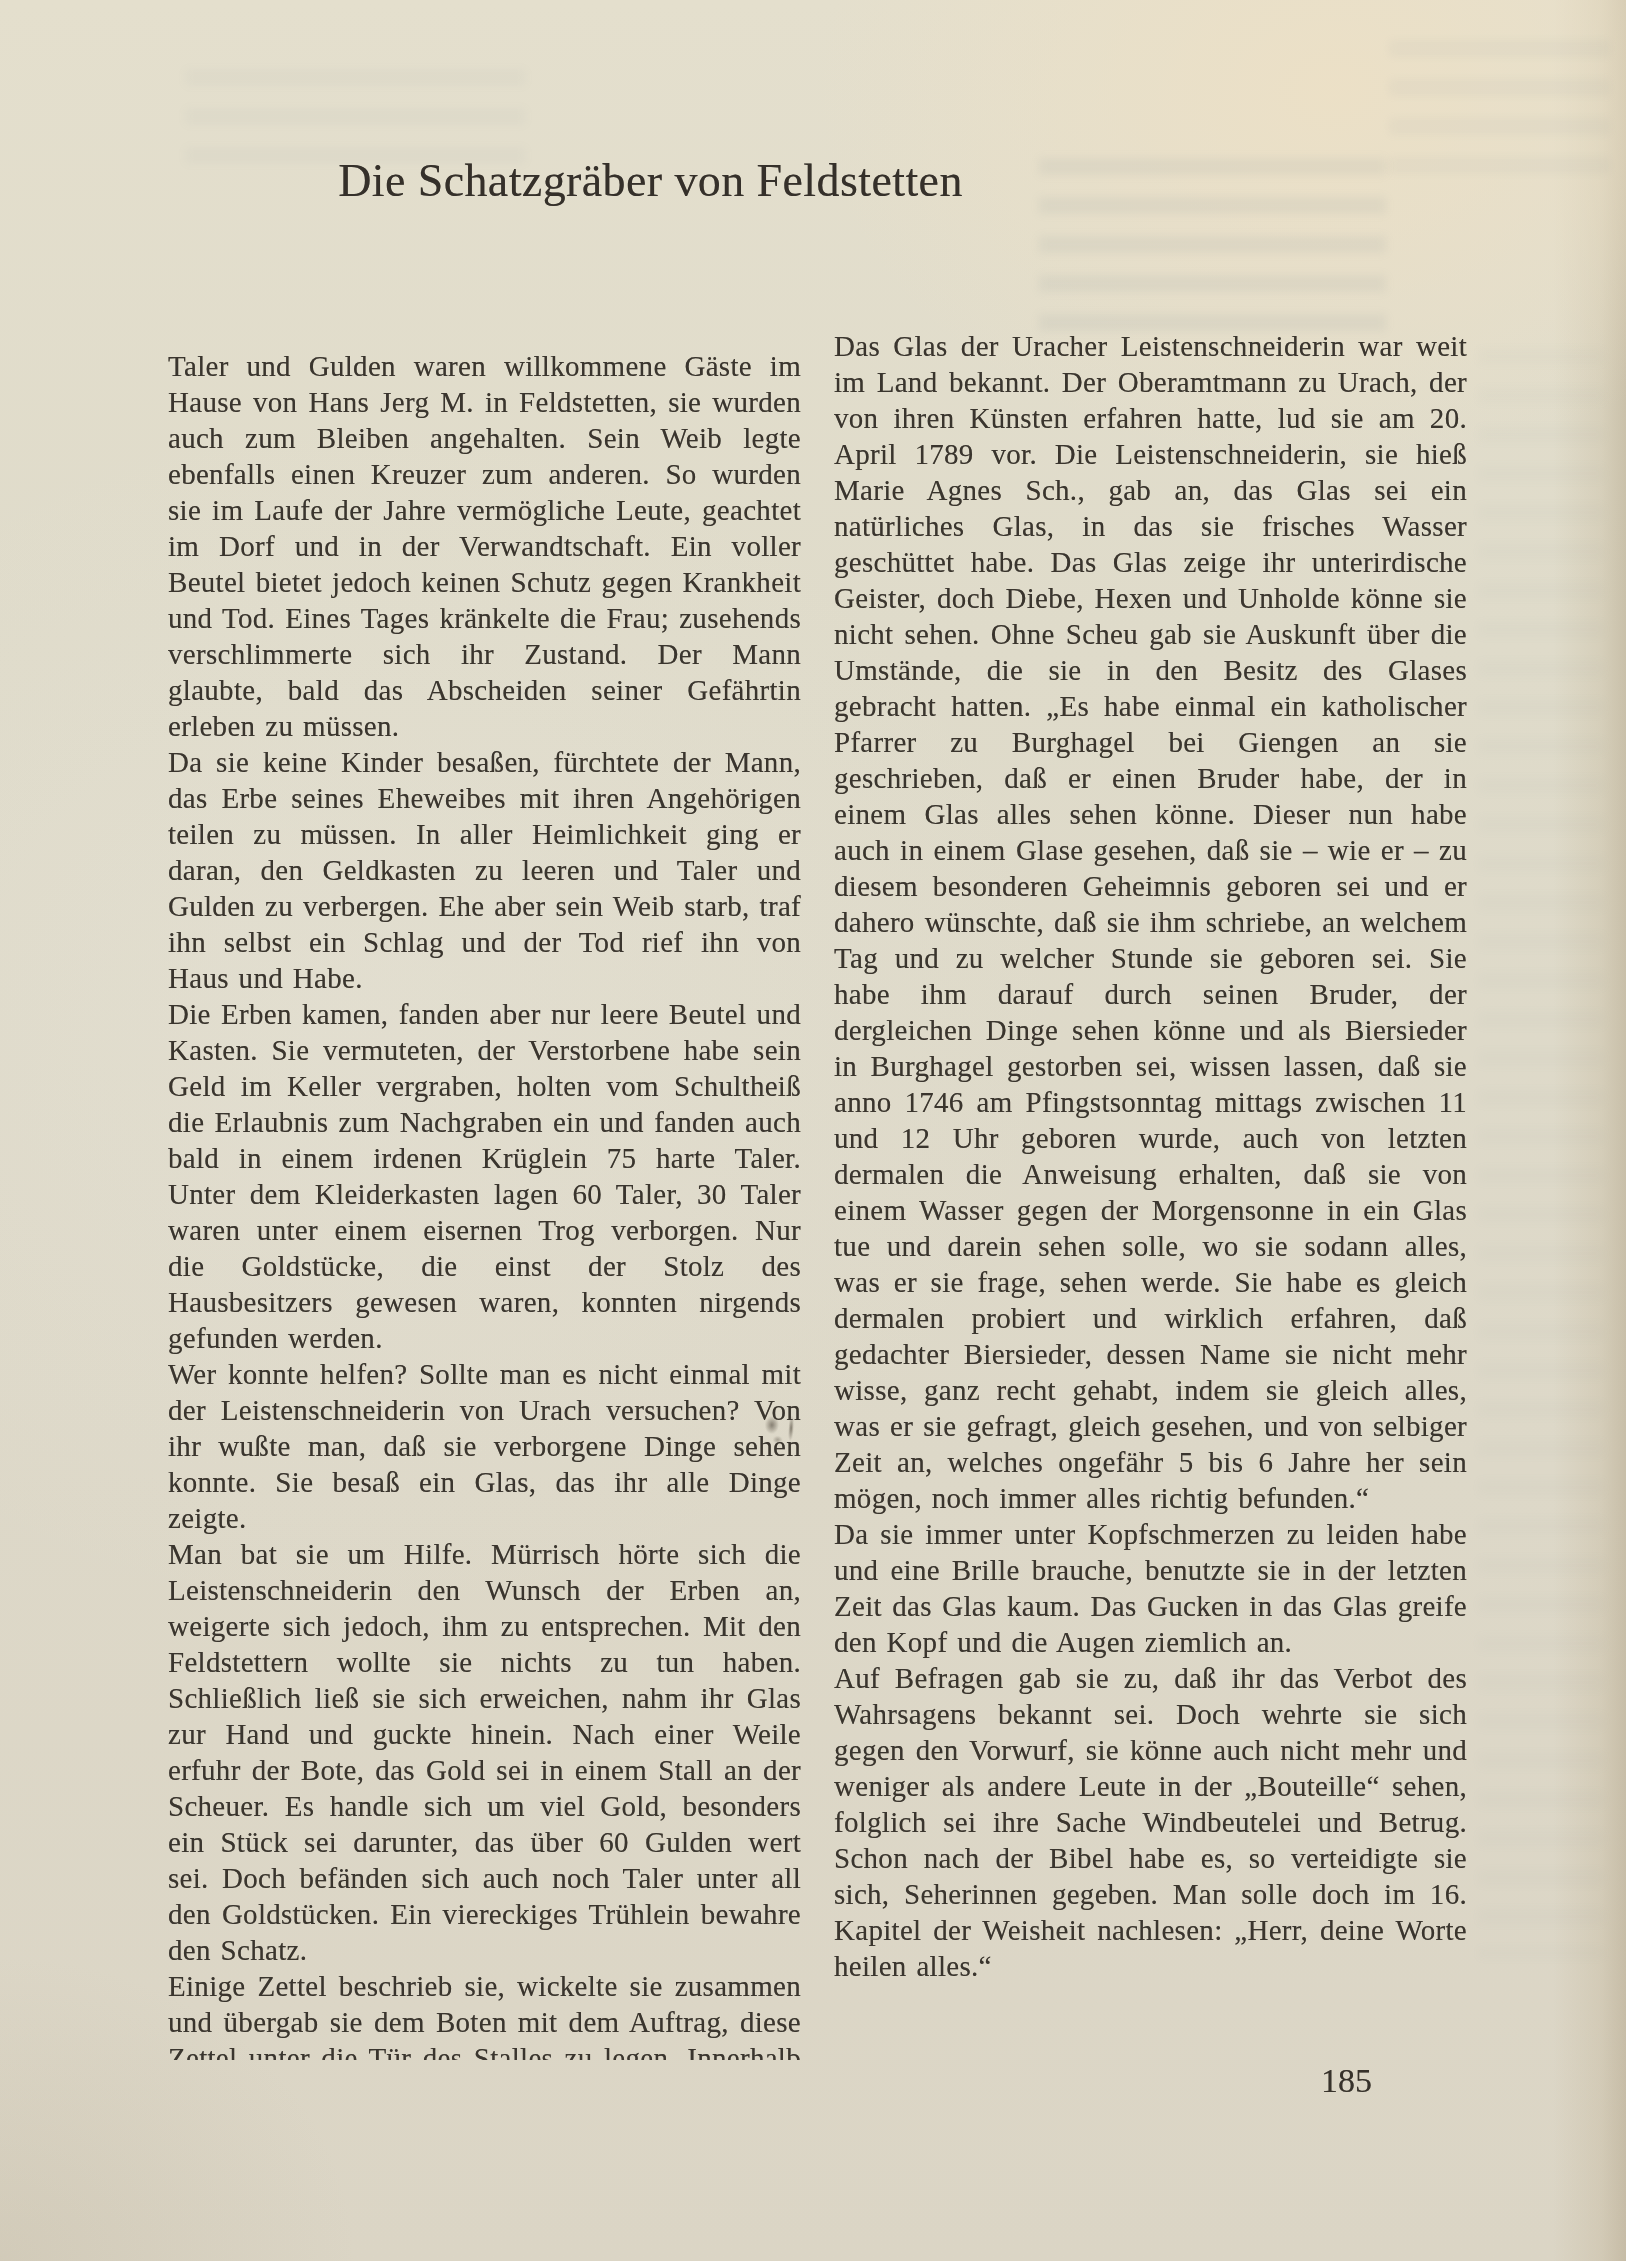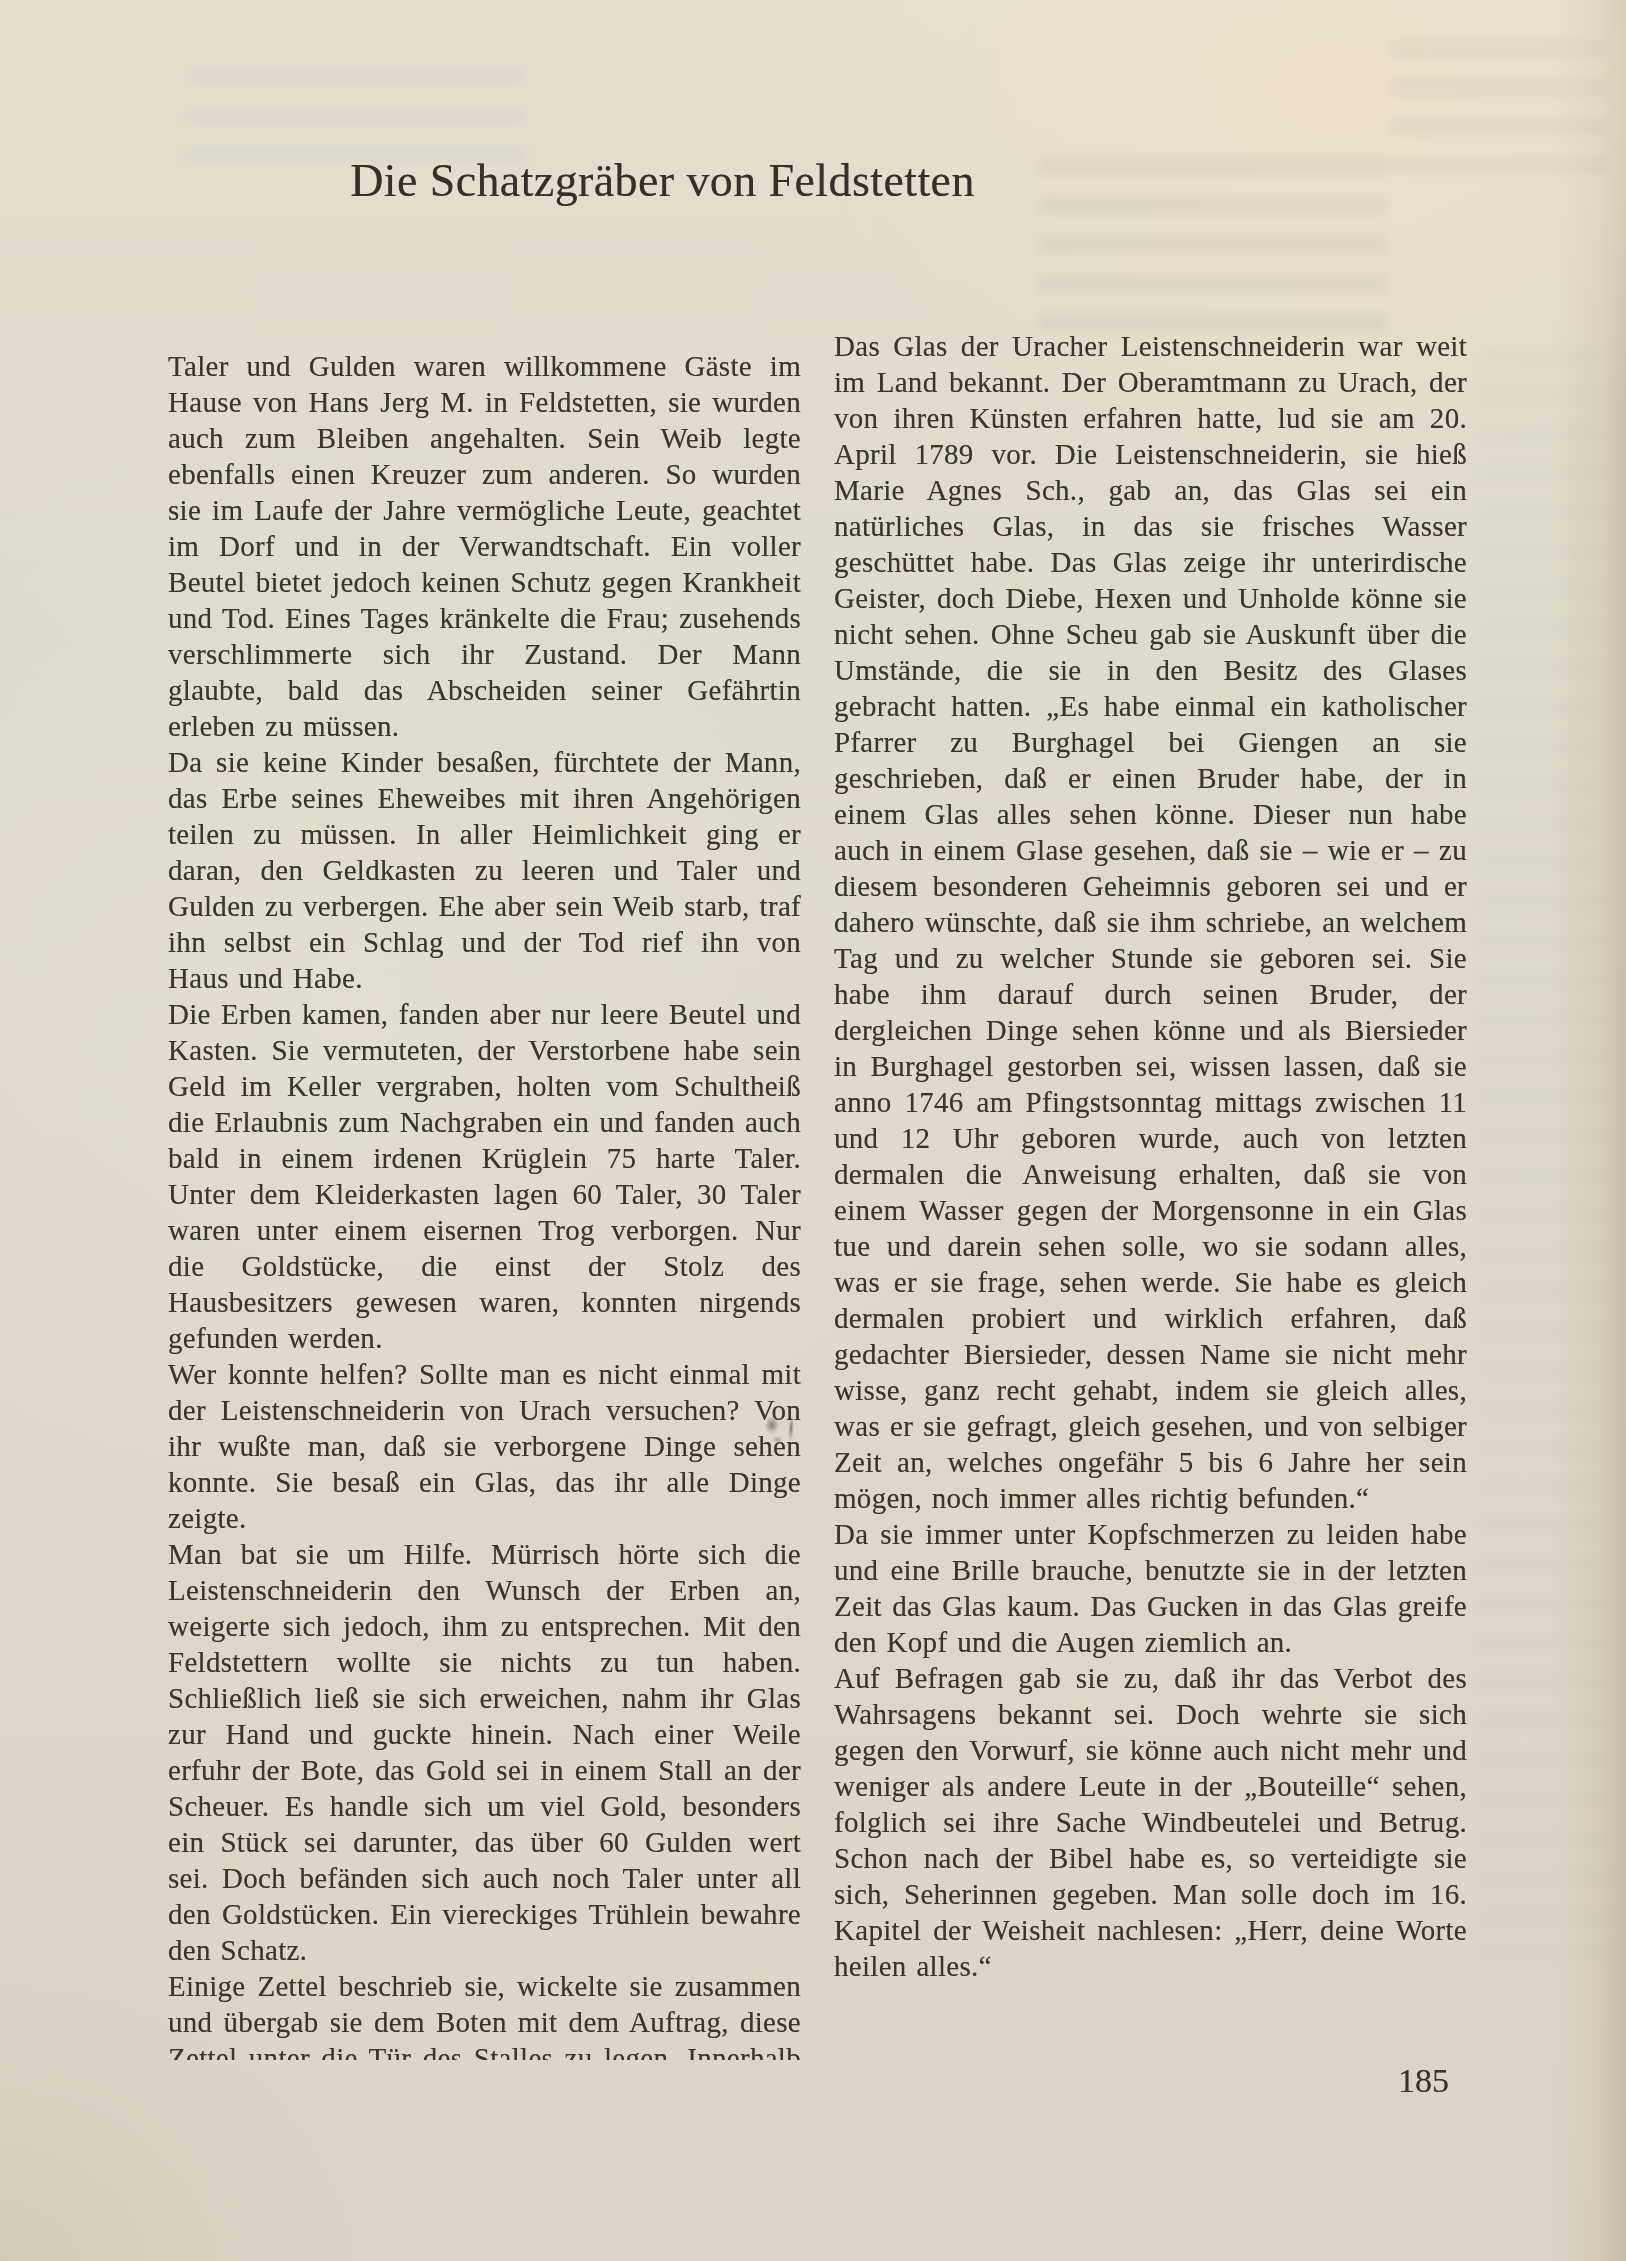--- a/index.html
+++ b/index.html
@@ -54,21 +54,20 @@
 
   .title {
     position: absolute;
     left: 0; top: 154px;
     width: 1301px;
     text-align: center;
     font-size: 46px;
     letter-spacing: 0.4px;
     color: #35302a;
     text-shadow: 0 0 0.4px rgba(53,48,42,0.55);
-    padding-left: 12px;
   }
   .byline {
     position: absolute;
     left: 0; top: 252px;
     width: 1626px;
     text-align: center;
     font-style: italic;
     font-size: 29px;
     color: #423c34;
     text-shadow: 0 0 0.3px rgba(66,60,52,0.45);
@@ -87,21 +86,21 @@
     letter-spacing: 0.01em;
     color: #3a352e;
     text-shadow: 0 0 0.3px rgba(58,53,46,0.50);
   }
   #left-column  { left: 168px; margin-top: 20px; }
   #right-column { left: 834px; }
   .column p { margin: 0; }
 
   .page-number {
     position: absolute;
-    left: 1358px; top: 2062px;
+    left: 1281px; top: 2062px;
     width: 131px;
     text-align: center;
     font-size: 34px;
     color: #37322b;
     text-shadow: 0 0 0.3px rgba(55,50,43,0.5);
   }
 </style>
 </head>
 <body>
 

